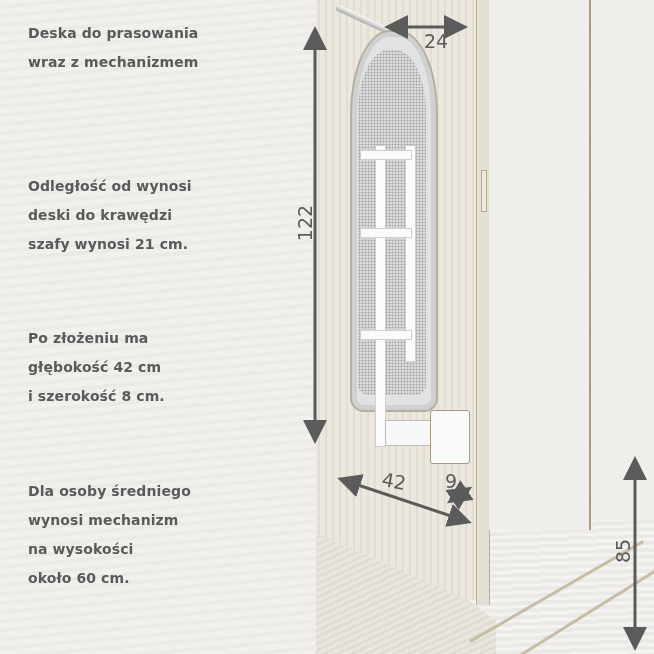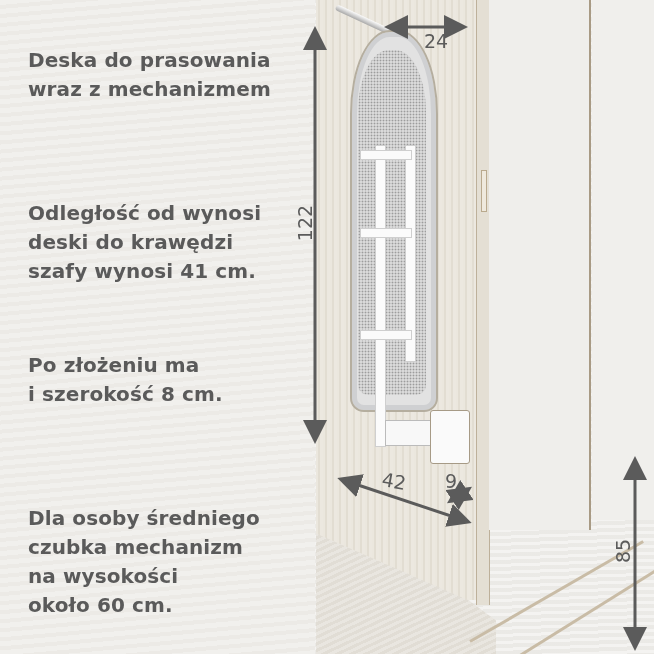--- a/index.html
+++ b/index.html
@@ -13,23 +13,22 @@
     background:
       repeating-linear-gradient(178deg, rgba(255,255,255,0.35) 0 3px, rgba(220,218,212,0.18) 3px 7px),
       #eeedea;
   }
   .textcol {
     position:absolute; left:0; top:0; width:315px; height:654px;
     background: repeating-linear-gradient(175deg, #f1f0ed 0 5px, #eceae6 5px 9px);
   }
   .para {
     position:absolute; left:28px; color:#5a5a5a;
-    font-size:20px; line-height:29px; font-weight:600;
+    font-size:14px; line-height:29px; font-weight:600;
     letter-spacing:0.1px;
-    margin-top:27px;
   }
   .para div { white-space:nowrap; }
   
   .side-panel {
     position:absolute; left:316px; top:0; width:160px; height:600px;
     background: repeating-linear-gradient(90deg, #ebe7de 0 2px, #e2ddd2 2px 4px, #ece8e0 4px 7px);
     border-right:2px solid #c9bfae;
   }
   .floor {
     position:absolute; left:316px; top:520px; width:180px; height:134px;
@@ -96,31 +95,32 @@
 <div class="textcol"></div>
 
 <div class="para" style="top:19px">
   <div>Deska do prasowania</div>
   <div>wraz z mechanizmem</div>
 </div>
 
 <div class="para" style="top:172px">
   <div>Odległość od wynosi</div>
   <div>deski do krawędzi</div>
-  <div>szafy wynosi 41 cm.</div>
+  <div>szafy wynosi 21 cm.</div>
 </div>
 
 <div class="para" style="top:324px">
   <div>Po złożeniu ma</div>
+  <div>głębokość 42 cm</div>
   <div>i szerokość 8 cm.</div>
 </div>
 
 <div class="para" style="top:477px">
   <div>Dla osoby średniego</div>
-  <div>czubka mechanizm</div>
+  <div>wynosi mechanizm</div>
   <div>na wysokości</div>
   <div>około 60 cm.</div>
 </div>
 
 <div class="side-panel"></div>
 <div class="floor"></div>
 <div class="edge-strip"></div>
 <div class="door"></div>
 <div class="door2"></div>
 <div class="handle"></div>

